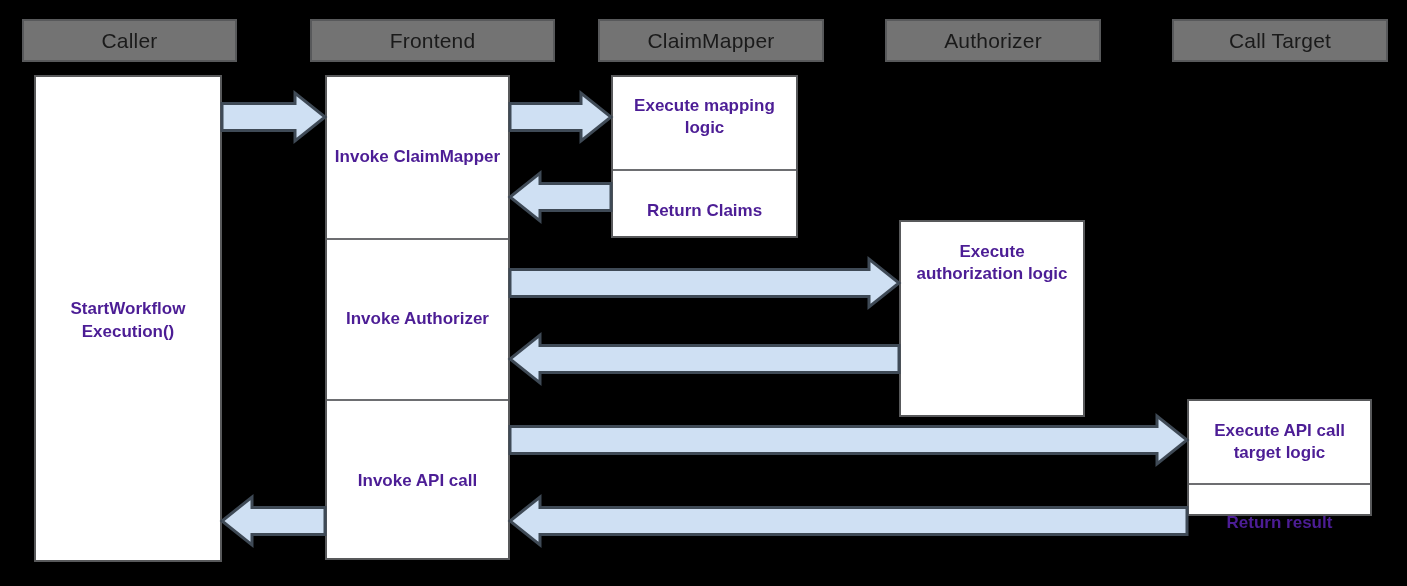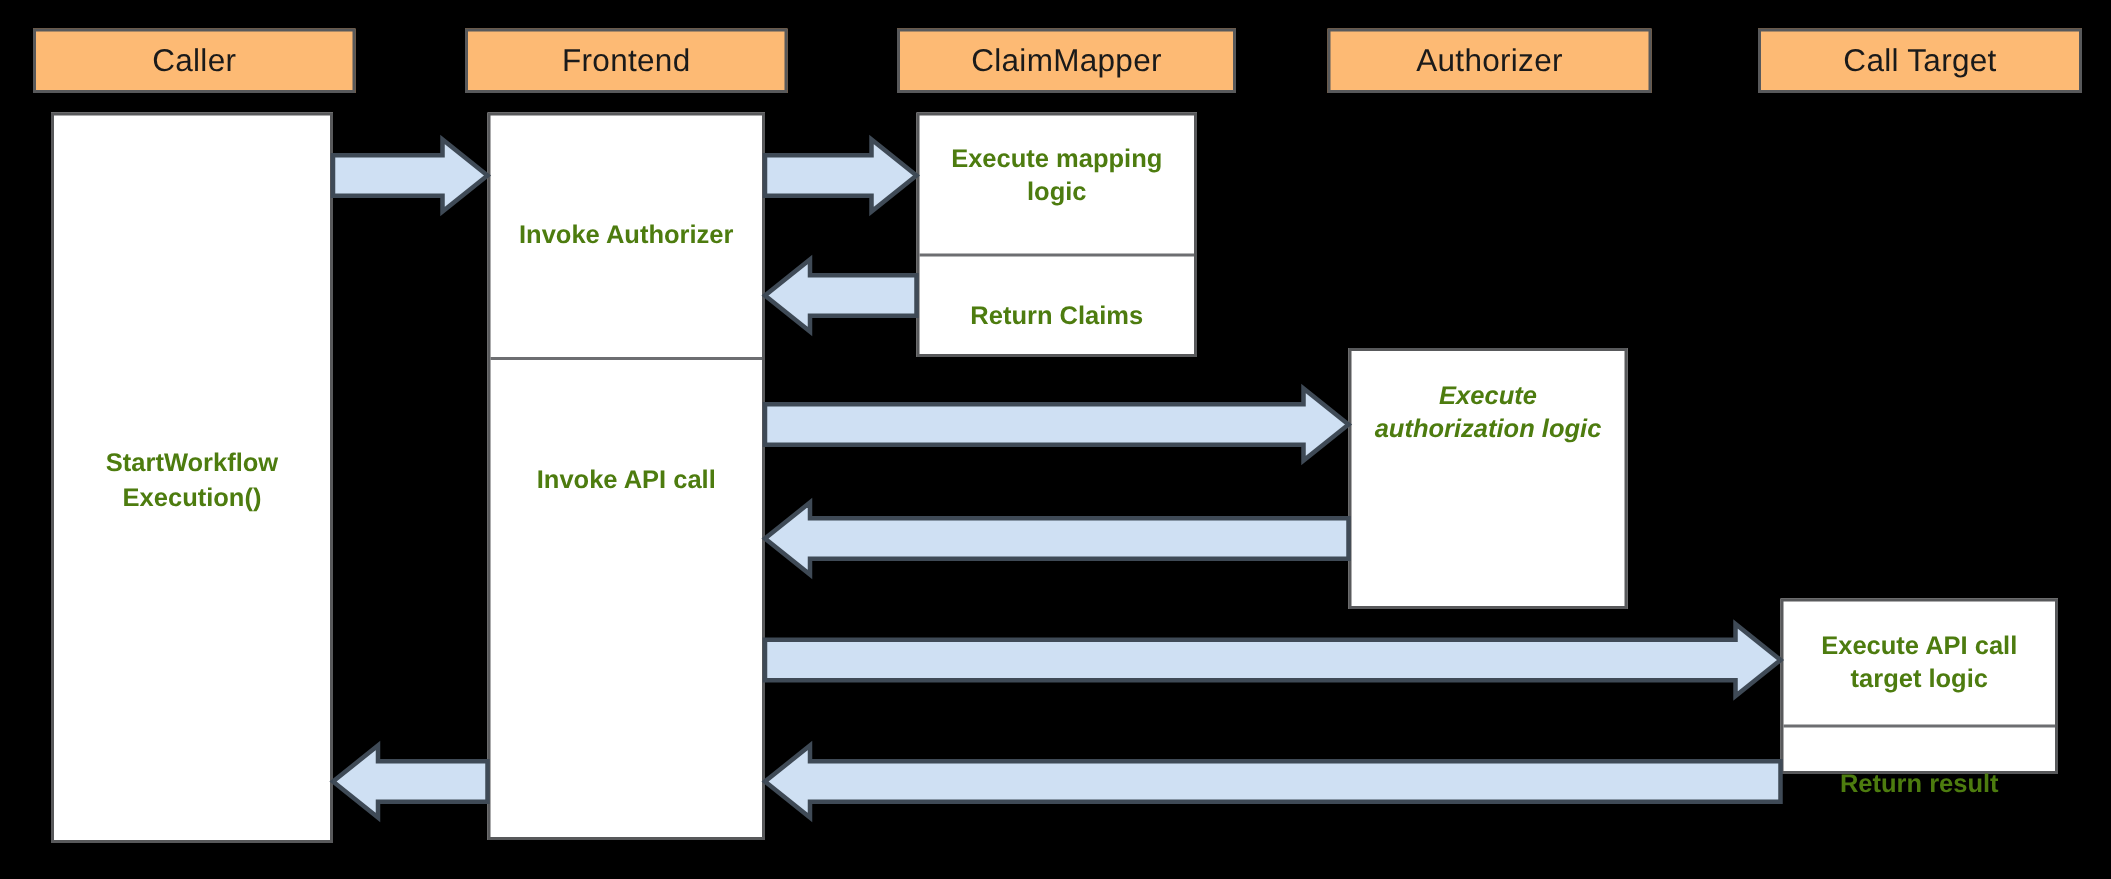--- a/index.html
+++ b/index.html
@@ -12,21 +12,21 @@
     width: 1407px;
     height: 586px;
     background: #000000;
     overflow: hidden;
     font-family: "Liberation Sans", sans-serif;
   }
 
   
   .lifeline-header {
     position: absolute;
-    background: #fdba74;
+    background: #737373;
     border: 2px solid #58595b;
     box-sizing: border-box;
     display: flex;
     align-items: center;
     justify-content: center;
     color: #1a1a1a;
     font-size: 21px;
     font-weight: 400;
     letter-spacing: 0.2px;
   }
@@ -39,21 +39,21 @@
     box-sizing: border-box;
     display: flex;
     flex-direction: column;
   }
   .activation-cell {
     flex: 1 1 auto;
     display: flex;
     align-items: center;
     justify-content: center;
     text-align: center;
-    color: #4d7c0f;
+    color: #4c1d95;
     font-size: 17px;
     font-weight: bold;
     line-height: 1.3;
     padding: 0 6px;
     box-sizing: border-box;
   }
   .activation-cell + .activation-cell {
     border-top: 2px solid #6d6e71;
   }
 
@@ -67,39 +67,40 @@
     pointer-events: none;
   }
 </style>
 </head>
 <body>
 
 <div id="canvas">
 
   <div id="lifeline-headers">
       <div class="lifeline-header" style="left: 22px; top: 19px; width: 215px; height: 43px;">Caller</div>
-      <div class="lifeline-header" style="left: 310px; top: 19px; width: 215px; height: 43px;">Frontend</div>
+      <div class="lifeline-header" style="left: 310px; top: 19px; width: 245px; height: 43px;">Frontend</div>
       <div class="lifeline-header" style="left: 598px; top: 19px; width: 226px; height: 43px;">ClaimMapper</div>
       <div class="lifeline-header" style="left: 885px; top: 19px; width: 216px; height: 43px;">Authorizer</div>
       <div class="lifeline-header" style="left: 1172px; top: 19px; width: 216px; height: 43px;">Call Target</div>
     </div>
 
   <div id="activation-boxes">
       <div class="activation" style="left: 34px; top: 75px; width: 188px; height: 487px;">
         <div class="activation-cell" style="flex: 0 0 487px;">StartWorkflow Execution()</div>
       </div>
       <div class="activation" style="left: 325px; top: 75px; width: 185px; height: 485px;">
+        <div class="activation-cell" style="flex: 0 0 161px;">Invoke ClaimMapper</div>
         <div class="activation-cell" style="flex: 0 0 161px;">Invoke Authorizer</div>
         <div class="activation-cell" style="flex: 0 0 163px;">Invoke API call</div>
       </div>
       <div class="activation" style="left: 611px; top: 75px; width: 187px; height: 163px;">
         <div class="activation-cell" style="flex: 0 0 80px;">Execute mapping logic</div>
         <div class="activation-cell" style="flex: 0 0 83px; margin-top: 12px;">Return Claims</div>
       </div>
-      <div class="activation" style="left: 899px; top: 232px; width: 186px; height: 174px; font-style: italic;">
+      <div class="activation" style="left: 899px; top: 220px; width: 186px; height: 197px;">
         <div class="activation-cell" style="flex: 0 0 82px;">Execute authorization logic</div>
       </div>
       <div class="activation" style="left: 1187px; top: 399px; width: 185px; height: 117px;">
         <div class="activation-cell" style="flex: 0 0 82px;">Execute API call target logic</div>
         <div class="activation-cell" style="flex: 0 0 79px;">Return result</div>
       </div>
     </div>
 
   <svg id="arrow-layer" width="1407" height="586" viewBox="0 0 1407 586">
       <polygon points="222,103.5 295,103.5 295,93 325,117 295,141 295,130.5 222,130.5" fill="#cfe0f3" stroke="#3f4a56" stroke-width="3" stroke-linejoin="miter"></polygon>

